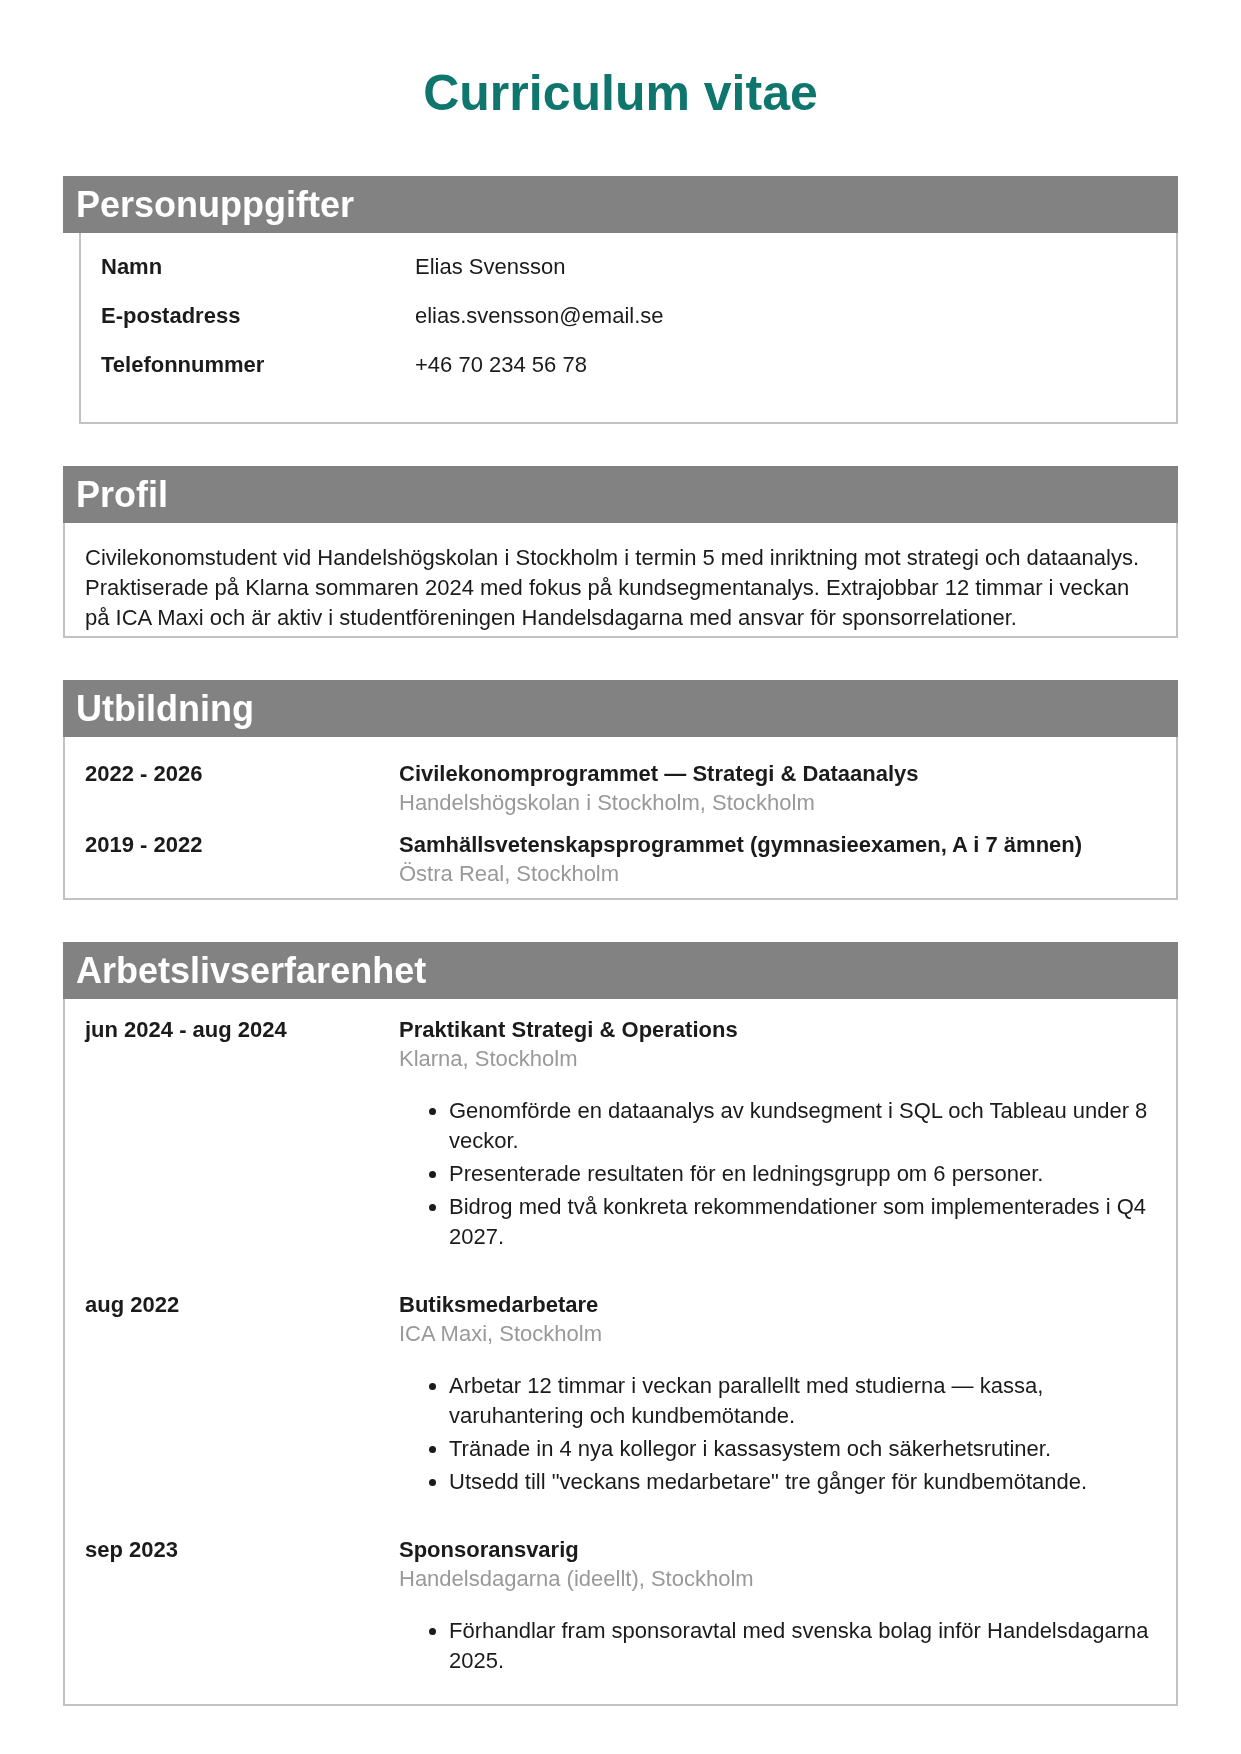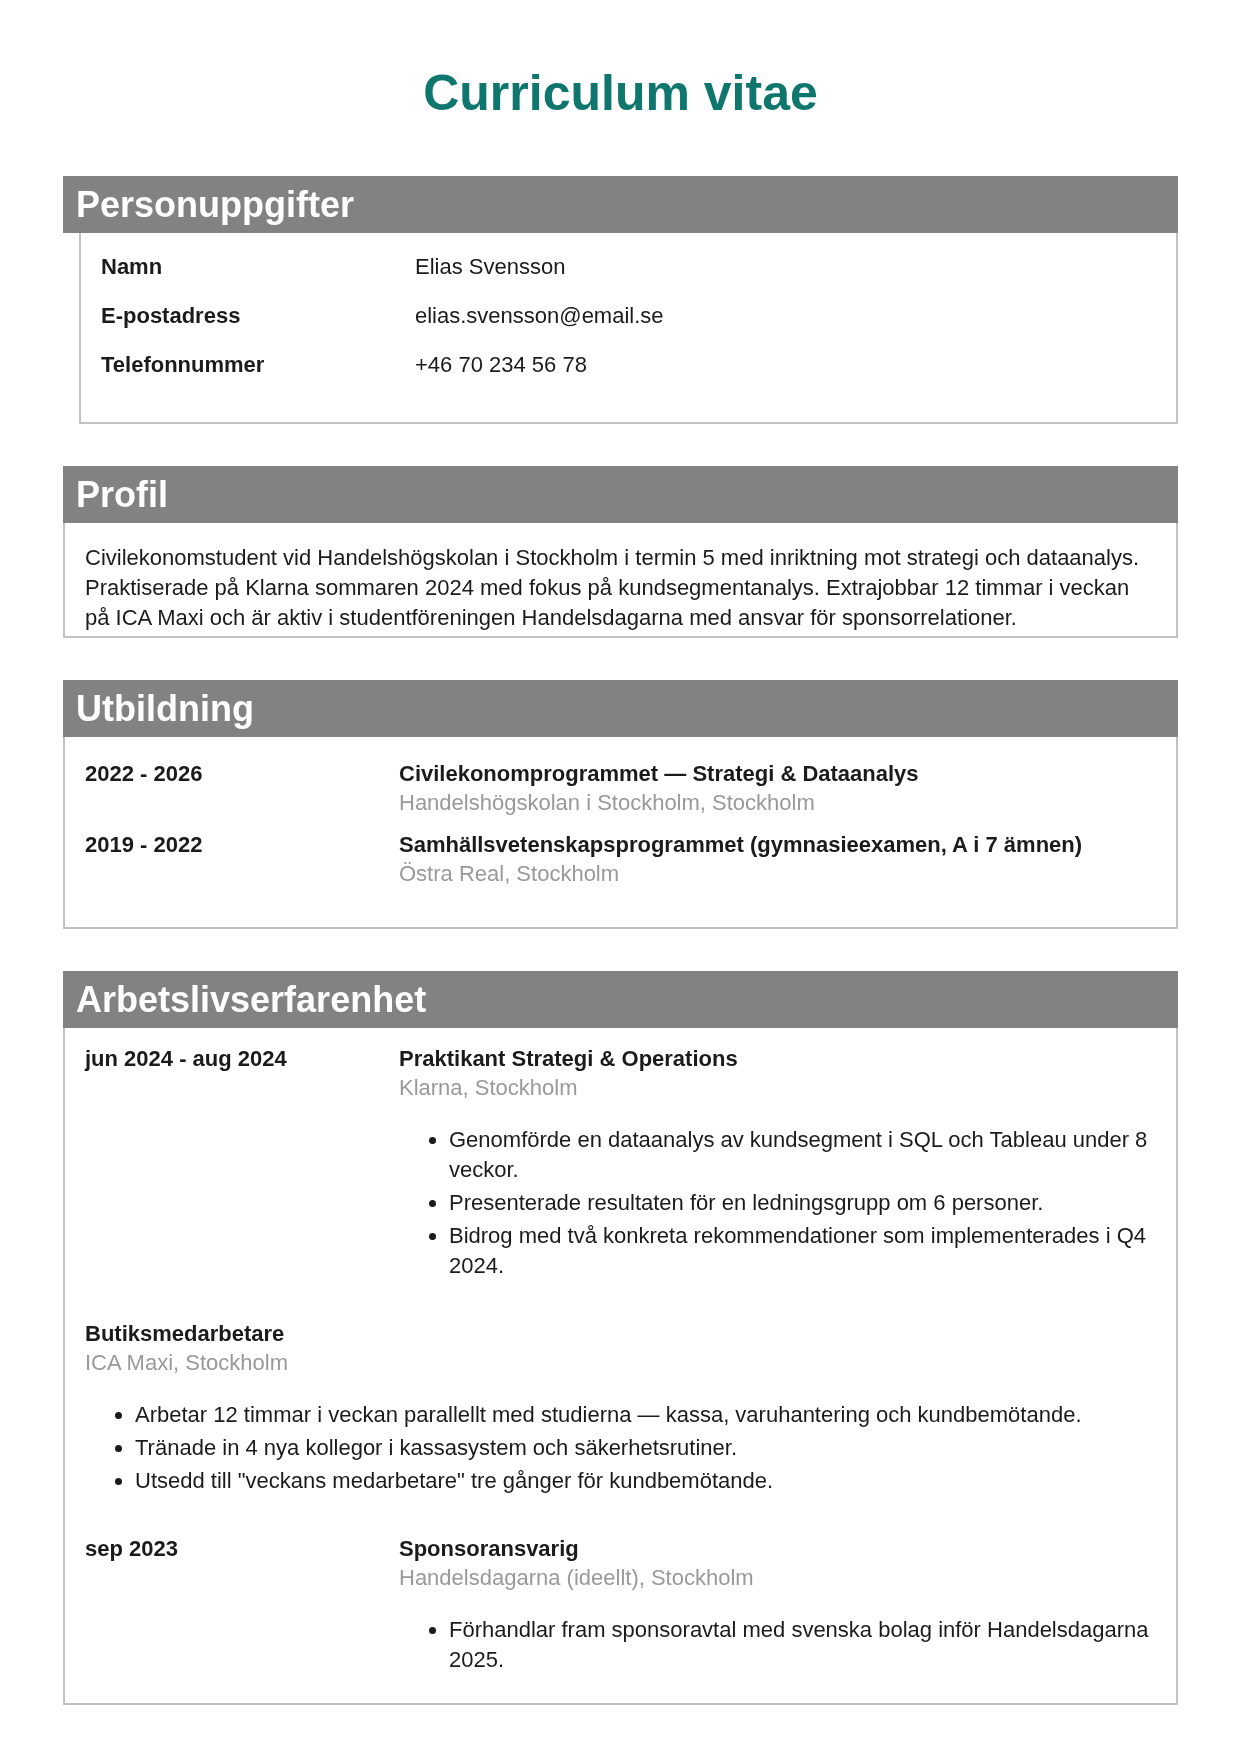--- a/index.html
+++ b/index.html
@@ -44,21 +44,21 @@
   .pu-row { display: flex; font-size: 22px; line-height: 26px; margin-bottom: 23px; }
   .pu-row:last-child { margin-bottom: 0; }
   .pu-label { width: 314px; flex: none; font-weight: bold; }
   .pu-value { flex: 1; }
 
   
   .profile-body { padding: 20px 24px 3px 20px; }
   .profile-text { margin: 0; font-size: 22px; line-height: 30px; }
 
   
-  .edu-body { padding: 24px 24px 40px 20px; }
+  .edu-body { padding: 24px 24px 11px 20px; }
   .exp-body { padding: 18px 24px 28px 20px; }
   .entry { display: flex; font-size: 22px; line-height: 26px; }
   .edu-body .entry { margin-bottom: 16px; }
   .exp-body .entry { margin-bottom: 40px; }
   .sec-body .entry:last-child { margin-bottom: 0; }
   .entry-period { width: 314px; flex: none; font-weight: bold; }
   .entry-main { flex: 1; min-width: 0; }
   .entry-title { font-weight: bold; }
   .entry-sub { color: var(--subtitle, #999999); margin-top: 3px; }
   .entry ul { margin: 24px 0 0 0; padding: 0 0 0 50px; }
@@ -122,26 +122,27 @@
     <div class="sec-body exp-body">
 
       <div class="entry">
         <div class="entry-period">jun 2024 - aug 2024</div>
         <div class="entry-main">
           <div class="entry-title">Praktikant Strategi &amp; Operations</div>
           <div class="entry-sub">Klarna, Stockholm</div>
           <ul>
             <li>Genomförde en dataanalys av kundsegment i SQL och Tableau under 8 veckor.</li>
             <li>Presenterade resultaten för en ledningsgrupp om 6 personer.</li>
-            <li>Bidrog med två konkreta rekommendationer som implementerades i Q4 2024.</li>
+            <li>Bidrog med två konkreta rekommendationer som implementerades i Q4 2027.</li>
           </ul>
         </div>
       </div>
 
       <div class="entry">
+        <div class="entry-period">aug 2022</div>
         <div class="entry-main">
           <div class="entry-title">Butiksmedarbetare</div>
           <div class="entry-sub">ICA Maxi, Stockholm</div>
           <ul>
             <li>Arbetar 12 timmar i veckan parallellt med studierna — kassa, varuhantering och kundbemötande.</li>
             <li>Tränade in 4 nya kollegor i kassasystem och säkerhetsrutiner.</li>
             <li>Utsedd till "veckans medarbetare" tre gånger för kundbemötande.</li>
           </ul>
         </div>
       </div>

